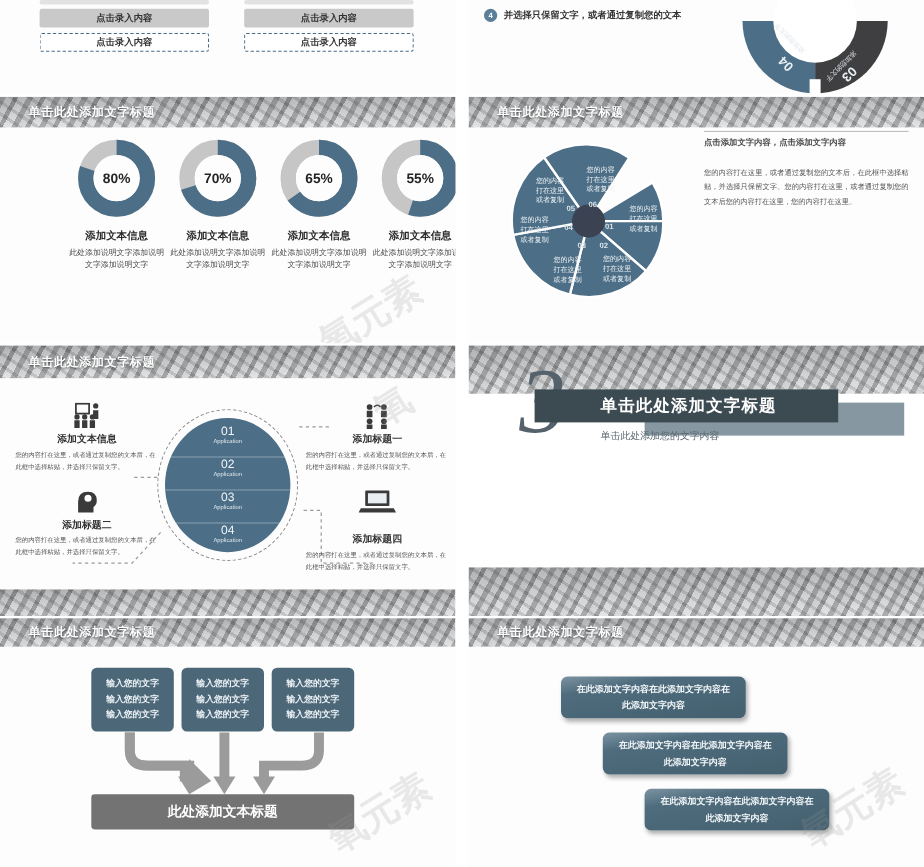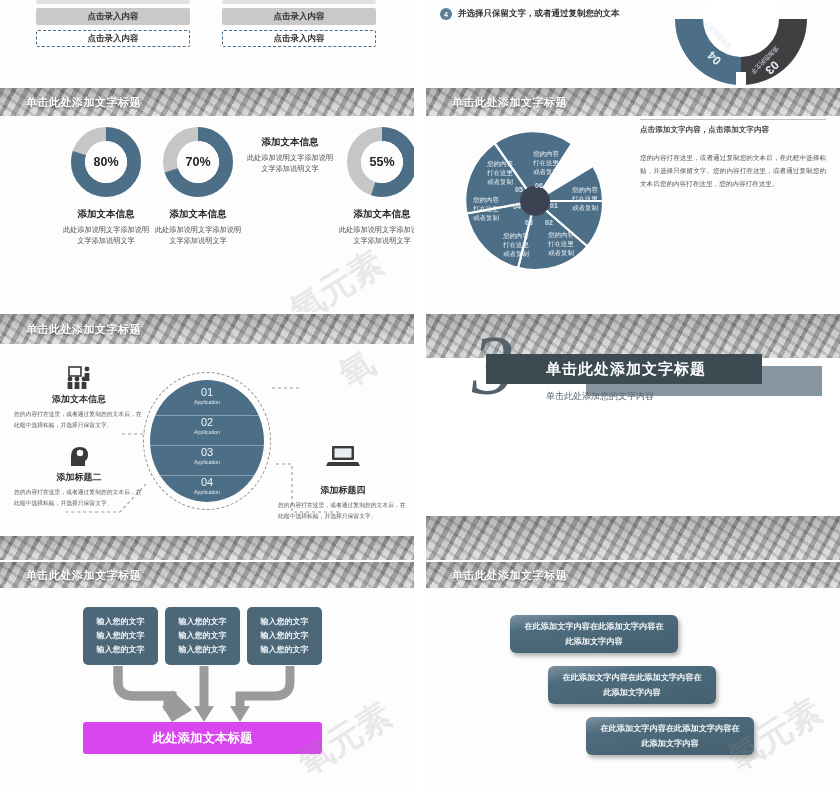--- a/index.html
+++ b/index.html
@@ -160,21 +160,21 @@
 
   
   .pG { left: 0; top: 562px; width: 414px; height: 226px; }
   .gbox {
     position: absolute; background: #4c6878; border-radius: 5px;
     color: #eef3f7; font-size: 8px; line-height: 1.75; font-weight: 700;
     display: flex; align-items: center; justify-content: center; text-align: center;
   }
   .gbox .ln { display: block; }
   .gfinal {
-    position: absolute; background: #d946ef; border-radius: 3px;
+    position: absolute; background: #737373; border-radius: 3px;
     color: #ffffff; font-size: 12.5px; font-weight: 700;
     display: flex; align-items: center; justify-content: center;
     font-family: Liberation Serif, serif;
   }
   .arrow-svg { position: absolute; left: 0; top: 0; }
 
   
   .pH { left: 426px; top: 562px; width: 414px; height: 226px; }
   .hbox {
     position: absolute; border-radius: 6px;
@@ -259,20 +259,27 @@
             <circle cx="36" cy="36" r="28" fill="none" stroke="#c6c6c6" stroke-width="14"></circle>
             <circle cx="36" cy="36" r="28" fill="none" stroke="#4c6f87" stroke-width="14" stroke-dasharray="123.15 52.78" transform="rotate(-90 36 36)"></circle>
           </svg>
           <div class="hole">70%</div>
         </div>
         <div class="donut-title">添加文本信息</div>
         <div class="donut-desc">此处添加说明文字添加说明文字添加说明文字</div>
       </div>
 
       <div class="donut-col">
+        <div class="donut">
+          <svg width="72" height="72" viewBox="0 0 72 72">
+            <circle cx="36" cy="36" r="28" fill="none" stroke="#c6c6c6" stroke-width="14"></circle>
+            <circle cx="36" cy="36" r="28" fill="none" stroke="#4c6f87" stroke-width="14" stroke-dasharray="114.35 61.58" transform="rotate(-90 36 36)"></circle>
+          </svg>
+          <div class="hole">65%</div>
+        </div>
         <div class="donut-title">添加文本信息</div>
         <div class="donut-desc">此处添加说明文字添加说明文字添加说明文字</div>
       </div>
 
       <div class="donut-col">
         <div class="donut">
           <svg width="72" height="72" viewBox="0 0 72 72">
             <circle cx="36" cy="36" r="28" fill="none" stroke="#c6c6c6" stroke-width="14"></circle>
             <circle cx="36" cy="36" r="28" fill="none" stroke="#4c6f87" stroke-width="14" stroke-dasharray="96.76 79.17" transform="rotate(-90 36 36)"></circle>
           </svg>
@@ -402,20 +409,37 @@
           <circle cx="13" cy="13" r="2.4" fill="#3a3a3a"></circle>
             <path d="M10.6,16 h4.8 v7 h-4.8 z" fill="#3a3a3a"></path>
           <circle cx="20" cy="13" r="2.4" fill="#3a3a3a"></circle>
             <path d="M17.6,16 h4.8 v7 h-4.8 z" fill="#3a3a3a"></path>
         </svg>
       </div>
       <div class="nt" style="text-align:center;">添加文本信息</div>
       <div class="nd">您的内容打在这里，或者通过复制您的文本后，在此框中选择粘贴，并选择只保留文字。</div>
     </div>
 
+    <div class="node right" style="left:278px; top:50px;">
+      <div class="ic" style="justify-content:center;">
+        <svg width="30" height="24" viewBox="0 0 30 24">
+          <circle cx="8" cy="4" r="2.6" fill="#3a3a3a"></circle>
+            <path d="M5.4,7.4 h5.2 v6 h-5.2 z" fill="#3a3a3a"></path>
+          <circle cx="21" cy="4" r="2.6" fill="#3a3a3a"></circle>
+            <path d="M18.4,7.4 h5.2 v6 h-5.2 z" fill="#3a3a3a"></path>
+          <circle cx="8" cy="17" r="2.6" fill="#3a3a3a"></circle>
+            <path d="M5.4,20 h5.2 v4 h-5.2 z" fill="#3a3a3a"></path>
+          <circle cx="21" cy="17" r="2.6" fill="#3a3a3a"></circle>
+            <path d="M18.4,20 h5.2 v4 h-5.2 z" fill="#3a3a3a"></path>
+          <path d="M12,4 q3,-3 6,0" stroke="#3a3a3a" stroke-width="1.4" fill="none"></path>
+        </svg>
+      </div>
+      <div class="nt" style="text-align:center;">添加标题一</div>
+      <div class="nd">您的内容打在这里，或者通过复制您的文本后，在此框中选择粘贴，并选择只保留文字。</div>
+    </div>
 
     <div class="node left" style="left:14px; top:128px;">
       <div class="ic" style="justify-content:center;">
         <svg width="28" height="24" viewBox="0 0 28 24">
           <path d="M6,22 V12 q0,-9 9,-9 q8,0 8,8 q0,4 -3,6 v5 z" fill="#3a3a3a"></path>
           <circle cx="15" cy="9" r="3.2" fill="#fdfdfd"></circle>
         </svg>
       </div>
       <div class="nt" style="text-align:center;">添加标题二</div>
       <div class="nd">您的内容打在这里，或者通过复制您的文本后，在此框中选择粘贴，并选择只保留文字。</div>

